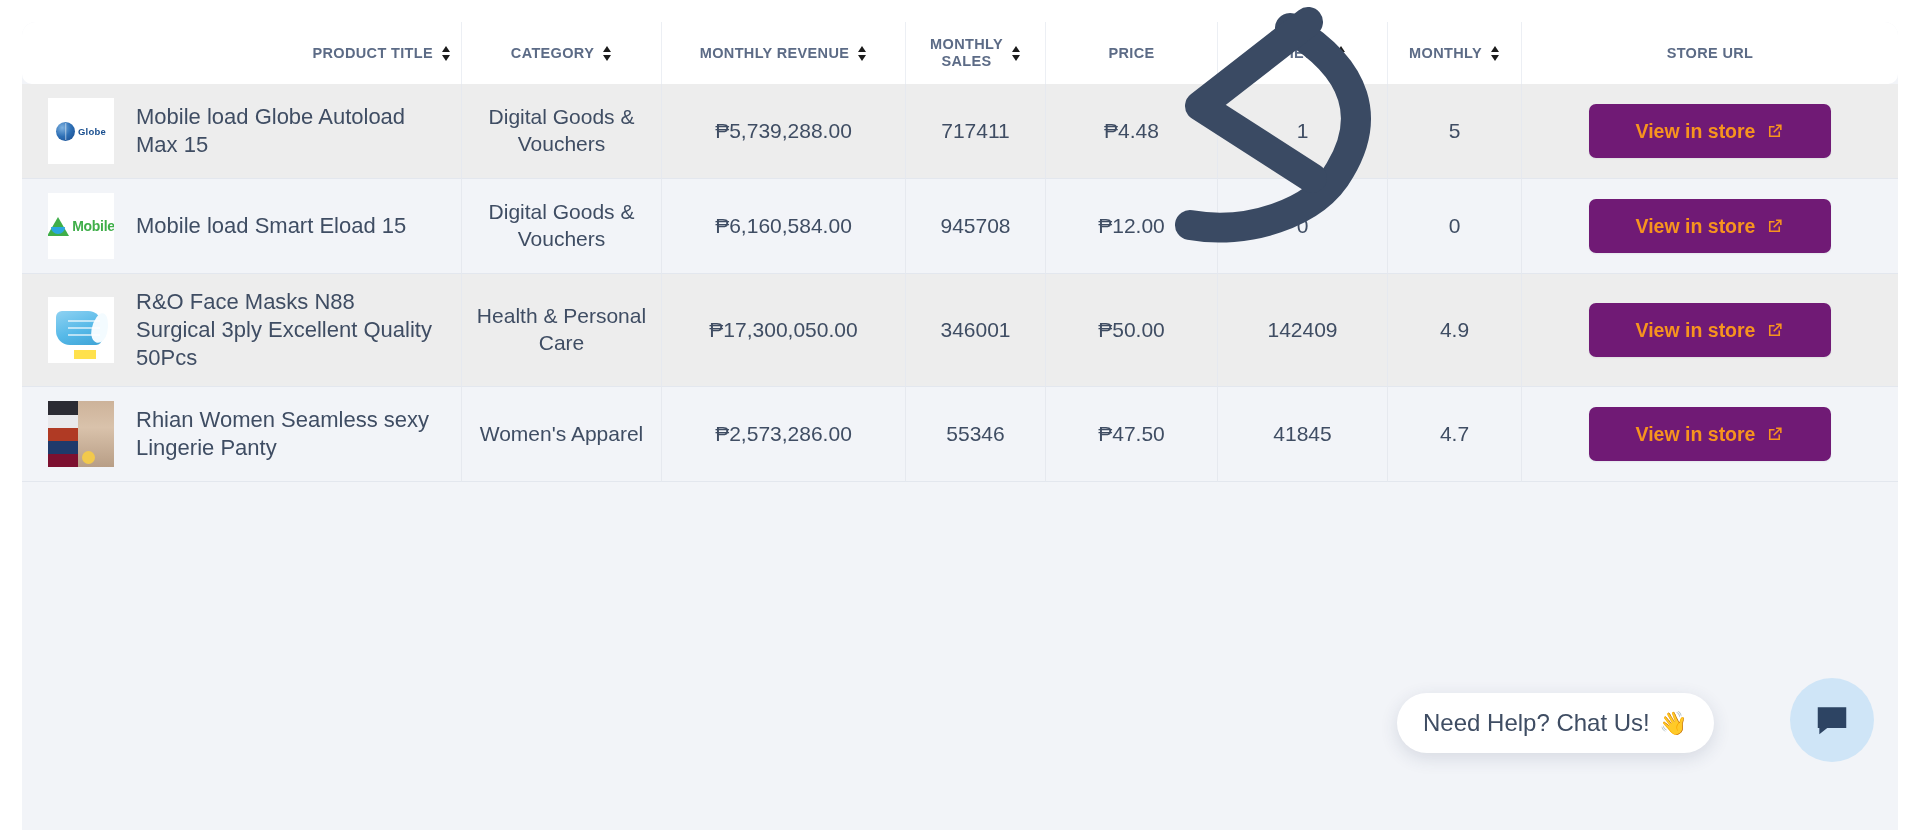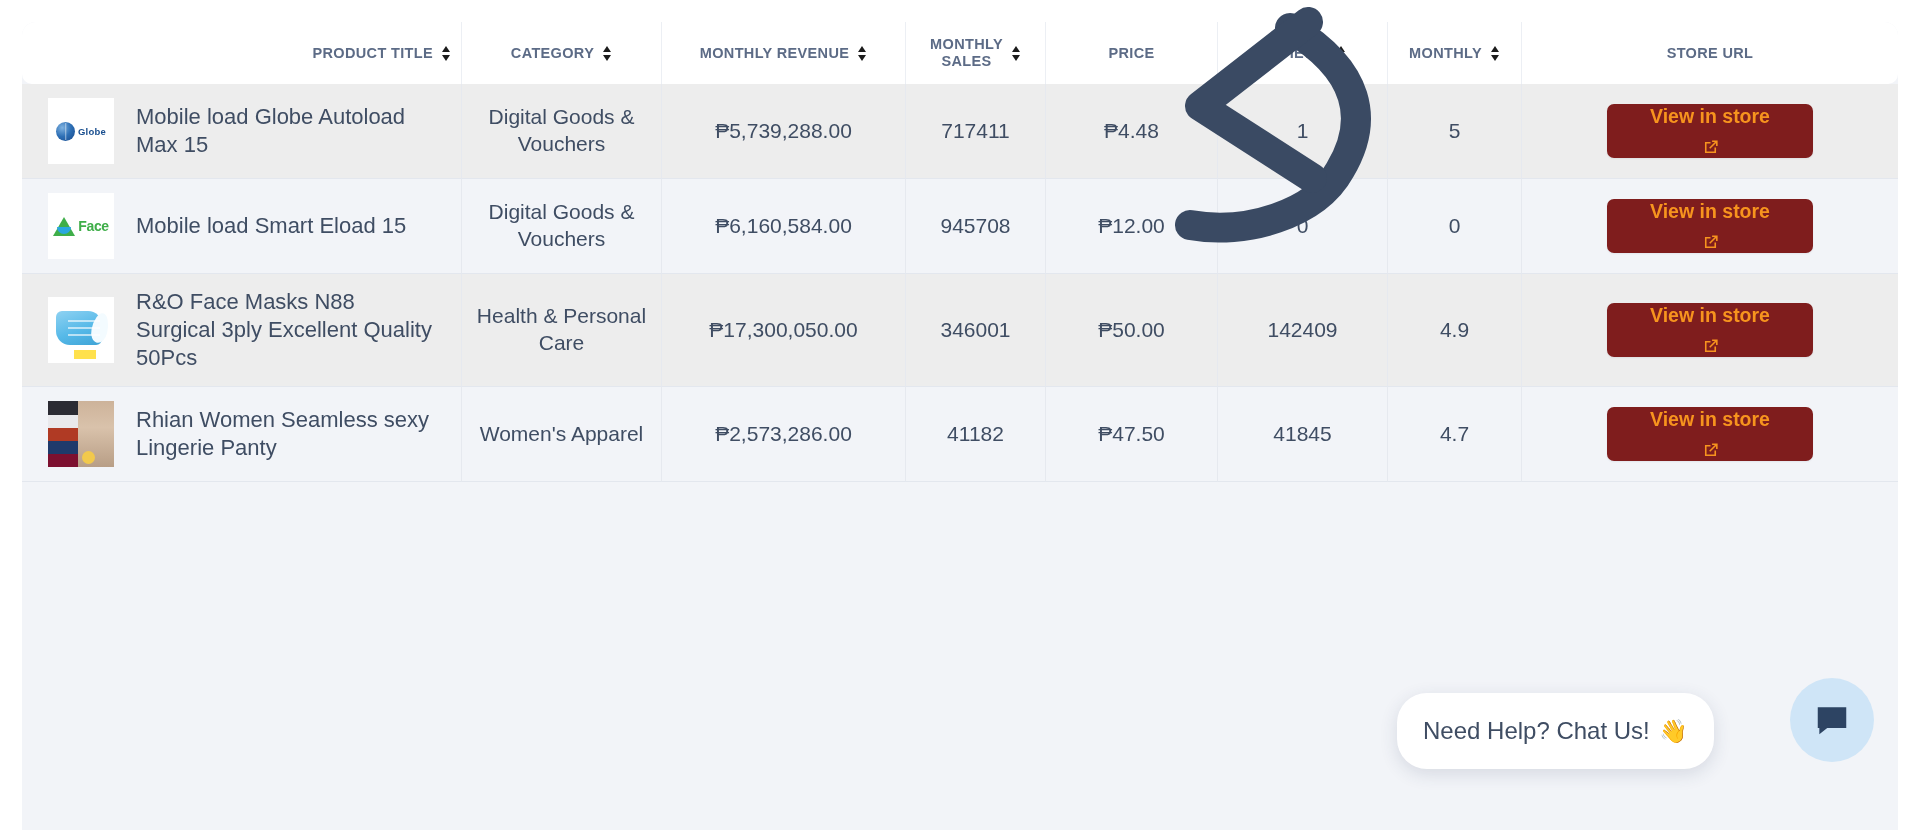--- a/index.html
+++ b/index.html
@@ -118,31 +118,30 @@
     max-width: 300px;
   }
   .cat-cell { font-size: 21px; line-height: 1.28; }
 
   
   .store-btn {
     display: inline-flex;
     align-items: center;
     justify-content: center;
     gap: 10px;
-    width: 206px; height: 54px;
-    background: #7f1d1d;
+    width: 242px; height: 54px;
+    background: #701a75;
     border: none;
     border-radius: 7px;
     color: #f7941e;
     font-size: 19.5px;
     font-weight: 700;
     font-family: "Liberation Sans", sans-serif;
     cursor: pointer;
     box-shadow: 0 1px 2px rgba(40,60,90,0.07);
-    flex-direction: column;
   }
   .ext-ico { display: inline-block; width: 19px; height: 19px; }
 
   
   .globe-logo { display: flex; align-items: center; justify-content: center; gap: 3px; width: 100%; height: 100%; }
   .globe-ball {
     width: 19px; height: 19px; border-radius: 50%;
     background: radial-gradient(circle at 33% 30%, #7fb2e0 0%, #2d6fb5 48%, #17488a 100%);
     position: relative;
   }
@@ -186,21 +185,21 @@
   .ling-photo { flex:1; background: linear-gradient(180deg,#cdb39a 0%,#d9c2ab 40%,#b89e86 100%); position:relative; }
   .ling-photo::after {
     content:""; position:absolute; left:4px; bottom:3px; width:13px; height:13px;
     background:#f2c94c; border-radius:50%;
   }
 
   
   .chat-pill {
     position: absolute;
     left: 1397px; top: 693px;
-    height: 76px;
+    height: 60px;
     padding: 0 26px;
     display: flex; align-items: center; gap: 10px;
     background: #ffffff;
     border-radius: 30px;
     box-shadow: 0 5px 18px rgba(40,60,90,0.14);
     font-size: 24px;
     color: #3f4d63;
     white-space: nowrap;
     cursor: pointer;
   }
@@ -320,21 +319,21 @@
                   <path d="M14 3h7v7h-2V6.4l-7.3 7.3-1.4-1.4L17.6 5H14z" fill="#f7941e"></path>
                 </svg>
               </button></td>
           </tr>
           <tr class="row-even">
             <td class="title-cell">
               <div class="title-flex">
                 <div class="prod-thumb">
                   <div class="smart-logo">
                     <span class="smart-tri"></span>
-                    <span class="smart-word">Face</span>
+                    <span class="smart-word">Mobile</span>
                   </div>
                 </div>
                 <div class="prod-name">Mobile load Smart Eload 15</div>
               </div>
             </td>
             <td class="cat-cell">Digital Goods &amp; Vouchers</td>
             <td>₱6,160,584.00</td>
             <td>945708</td>
             <td>₱12.00</td>
             <td>0</td>
@@ -390,21 +389,21 @@
                       <i class="ling-sw" style="background:#7d1030"></i>
                     </div>
                     <div class="ling-photo"></div>
                   </div>
                 </div>
                 <div class="prod-name">Rhian Women Seamless sexy Lingerie Panty</div>
               </div>
             </td>
             <td class="cat-cell">Women's Apparel</td>
             <td>₱2,573,286.00</td>
-            <td>41182</td>
+            <td>55346</td>
             <td>₱47.50</td>
             <td>41845</td>
             <td>4.7</td>
             <td><button class="store-btn">
                 <span>View in store</span>
                 <svg class="ext-ico" viewBox="0 0 24 24">
                   <path d="M5 5h7v2H7v10h10v-5h2v7H5z" fill="#f7941e"></path>
                   <path d="M14 3h7v7h-2V6.4l-7.3 7.3-1.4-1.4L17.6 5H14z" fill="#f7941e"></path>
                 </svg>
               </button></td>

